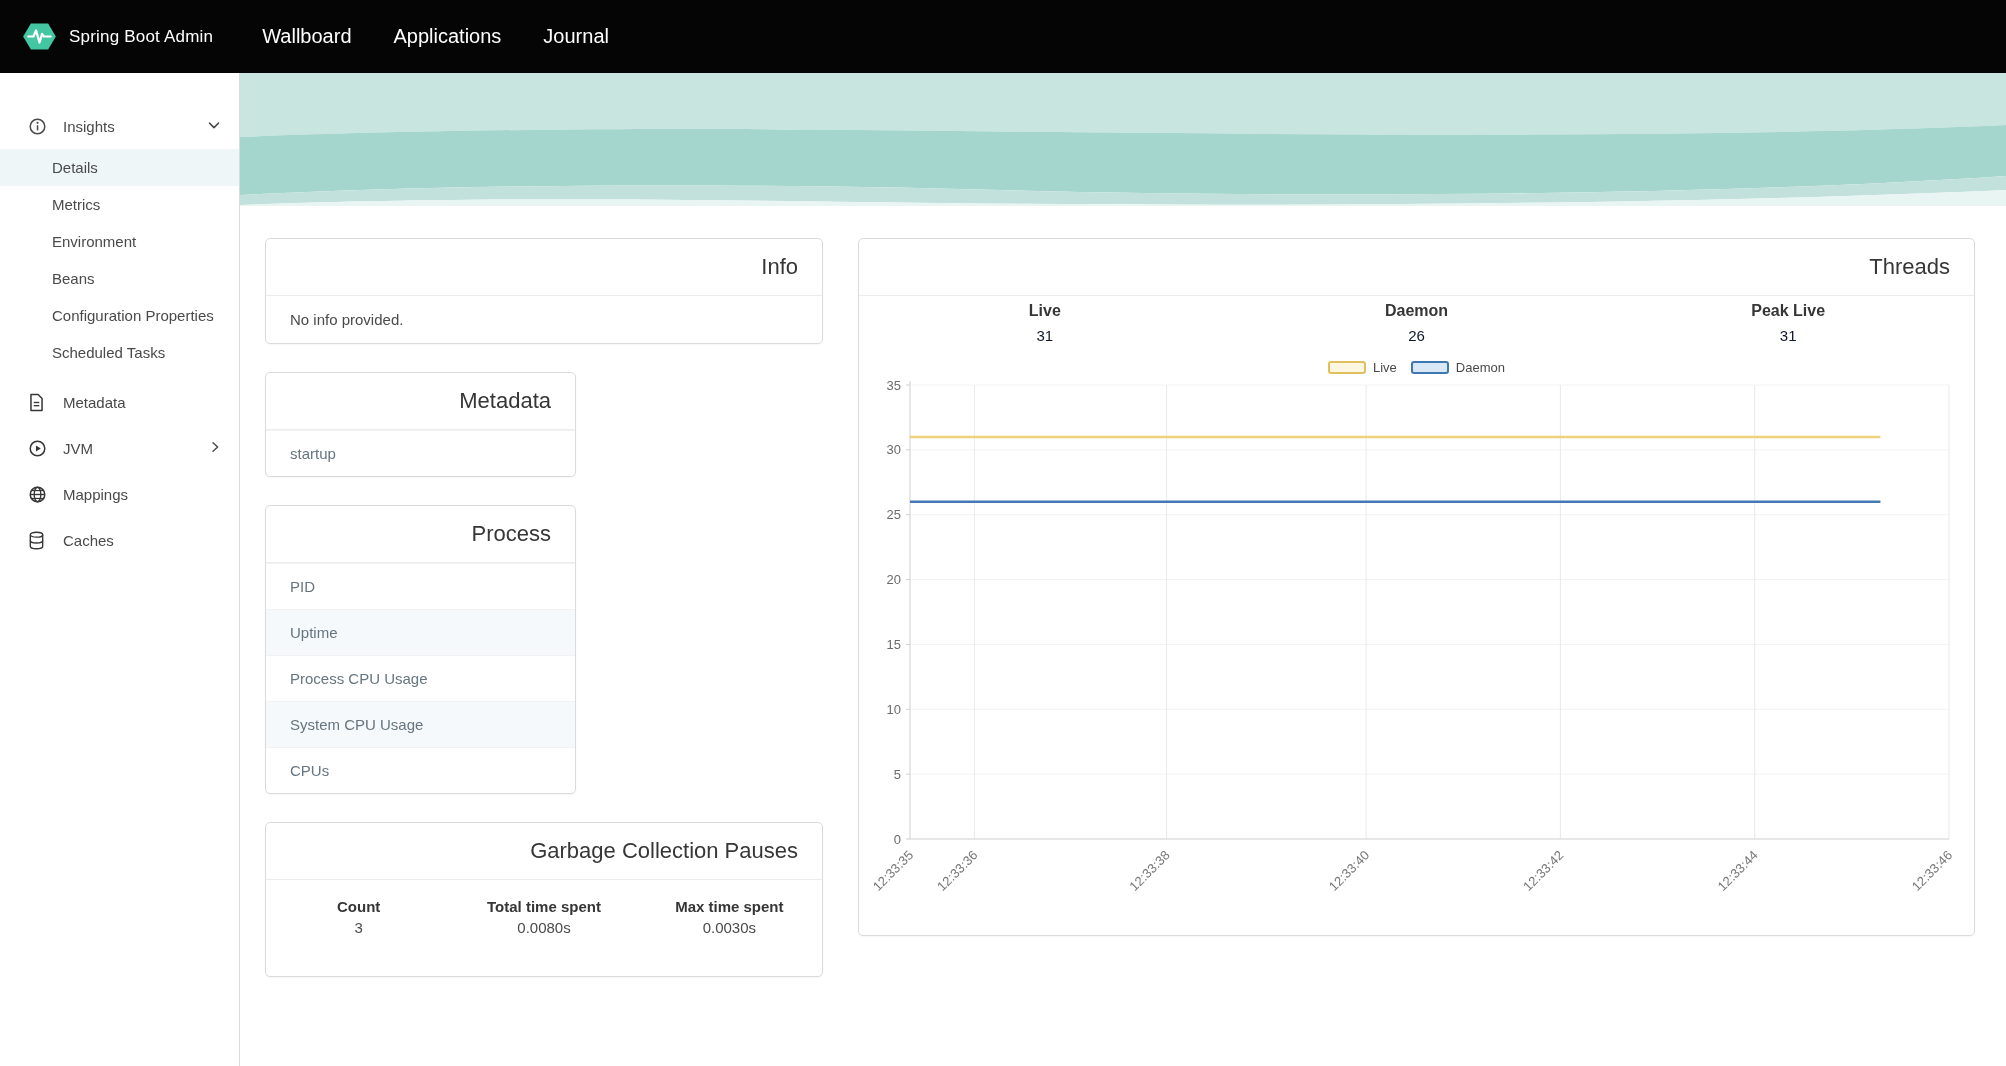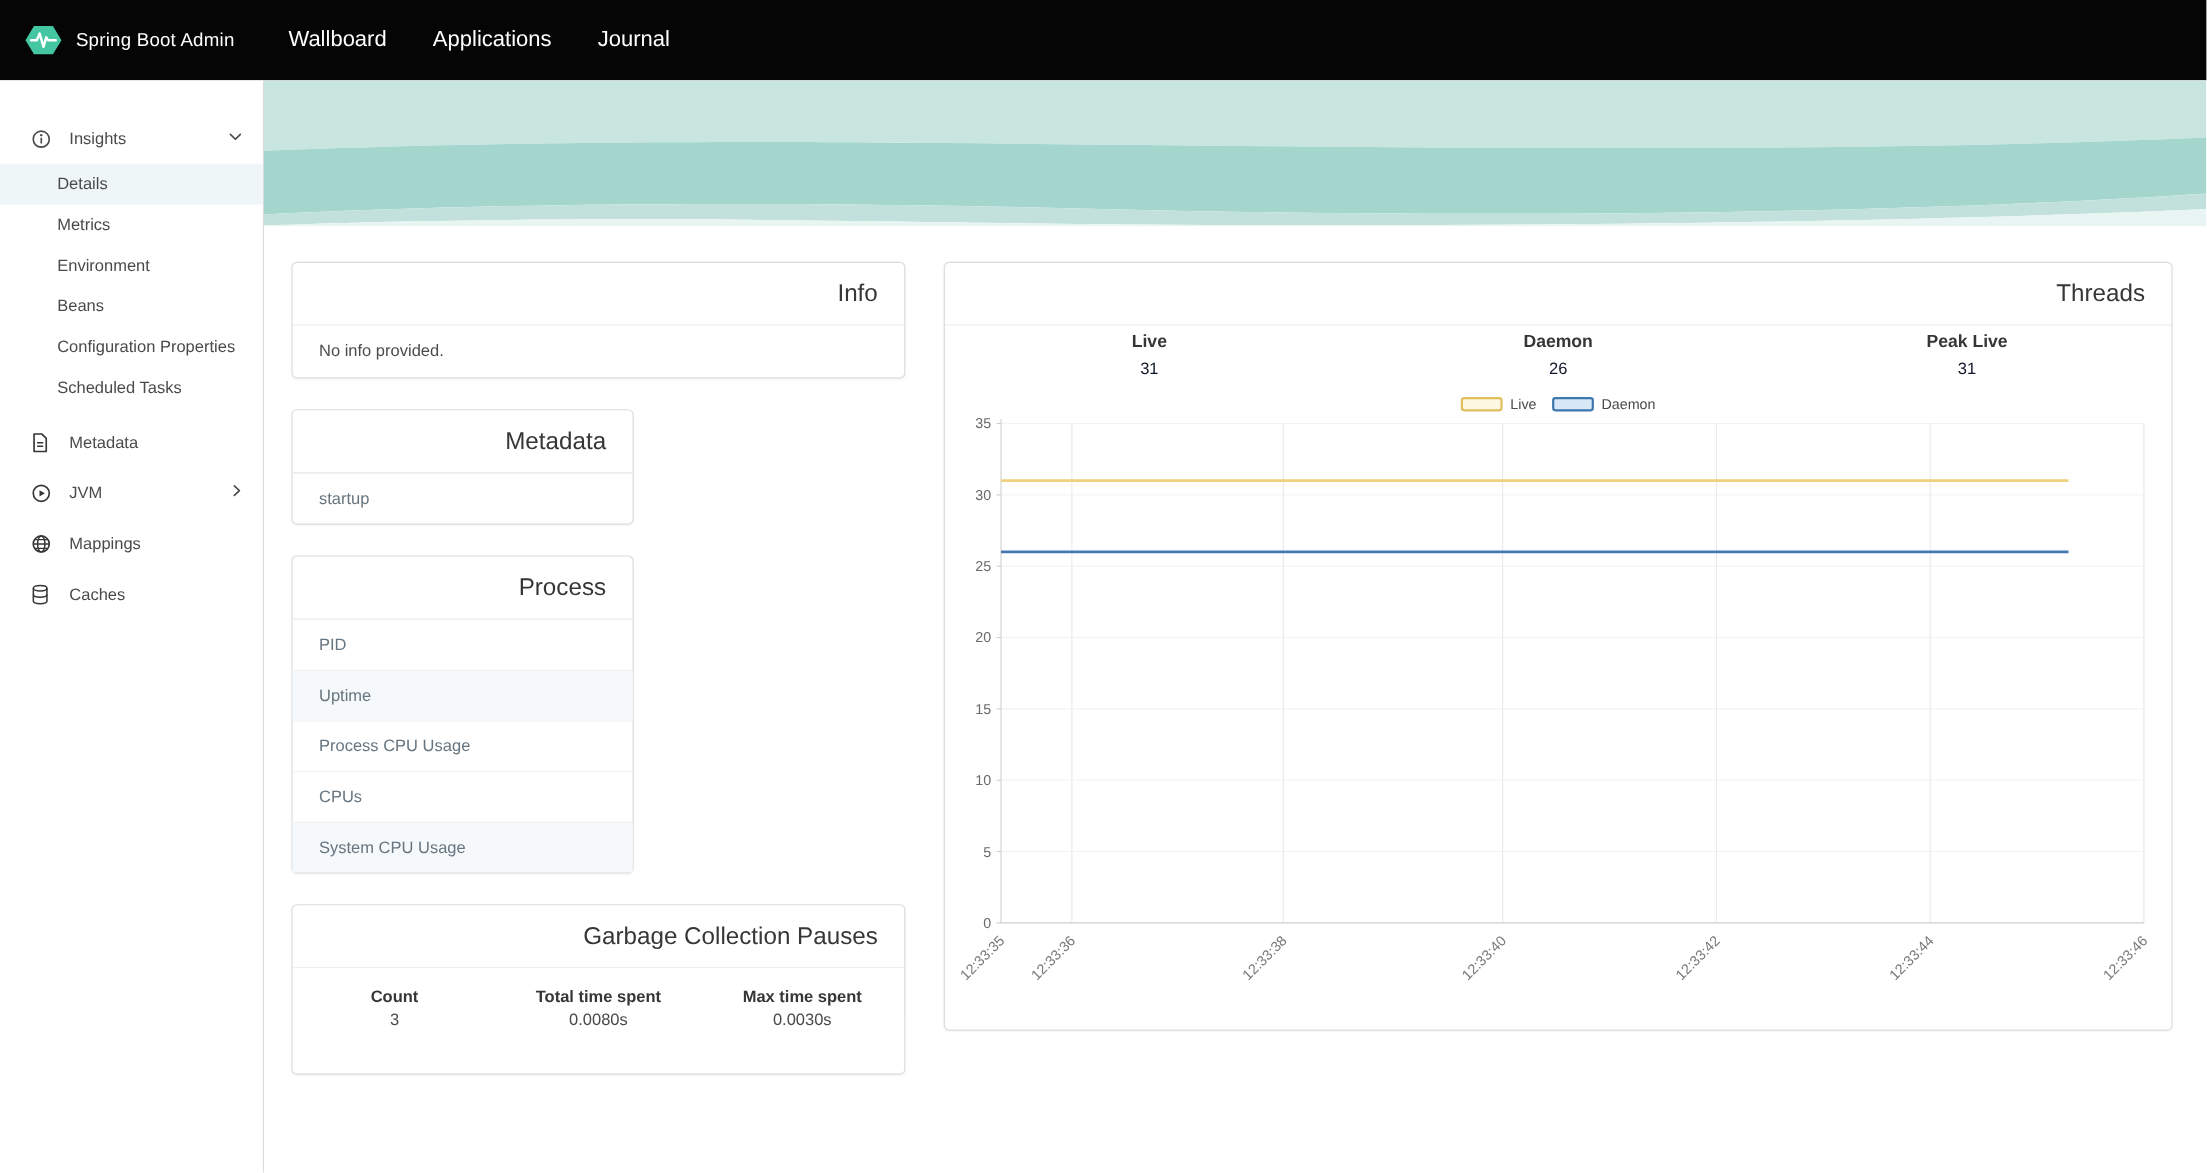--- a/index.html
+++ b/index.html
@@ -196,22 +196,22 @@
         </div>
 
         <div class="panel narrow">
           <div class="panel-head">
               <div class="panel-title">Process</div>
             </div>
           <div class="panel-divider"></div>
           <div class="kv-row">PID</div>
           <div class="kv-row striped">Uptime</div>
           <div class="kv-row">Process CPU Usage</div>
+          <div class="kv-row striped">System CPU Usage</div>
           <div class="kv-row">CPUs</div>
-          <div class="kv-row striped">System CPU Usage</div>
         </div>
 
         <div class="panel">
           <div class="panel-head">
               <div class="panel-title">Garbage Collection Pauses</div>
             </div>
           <div class="panel-divider"></div>
           <table class="gc-table">
             <thead>
               <tr>

